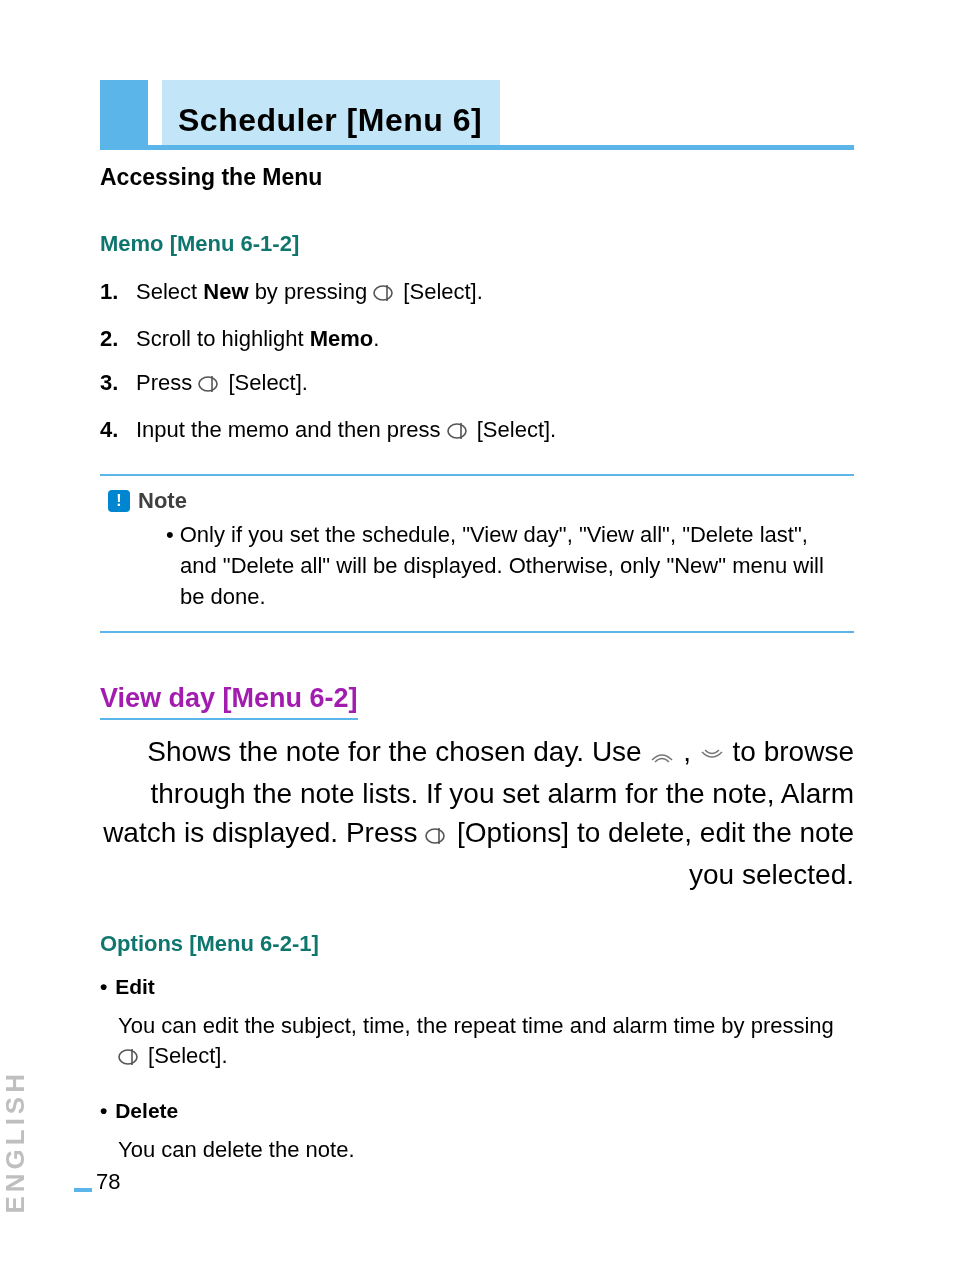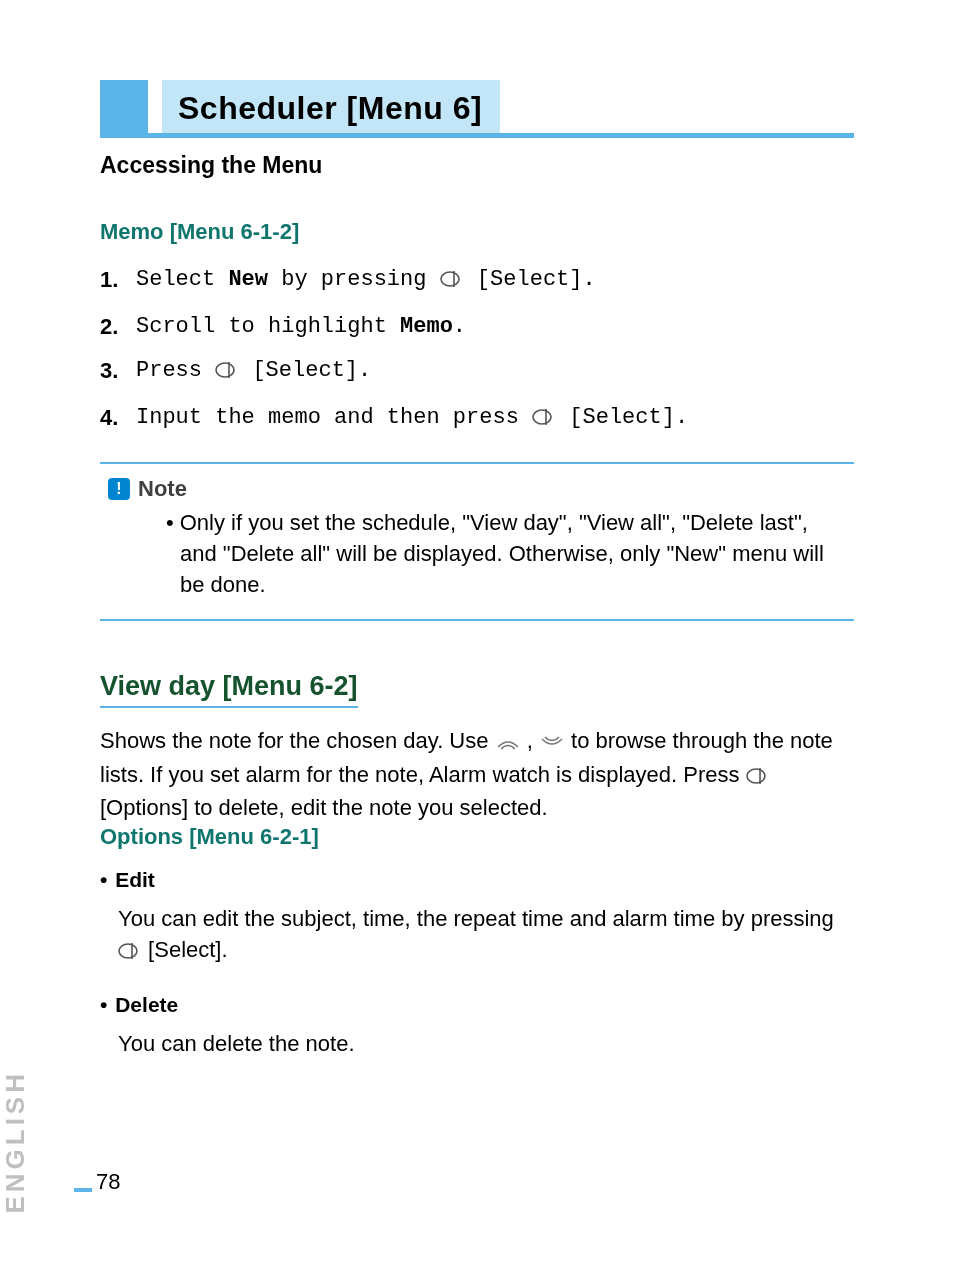--- a/index.html
+++ b/index.html
@@ -22,62 +22,62 @@
   }
   .title-square {
     width: 48px;
     background: #5bb5e8;
   }
   .title-gap { width: 14px; }
   .title-text {
     background: #c2e6f7;
     font-size: 32px;
     font-weight: bold;
-    padding: 10px 18px 6px 16px;
+    padding: 22px 18px 6px 16px;
     font-family: Arial, Helvetica, sans-serif;
     letter-spacing: 0.5px;
   }
   .subtitle-right {
     text-align: left;
     font-weight: bold;
     font-size: 23px;
     margin-top: 14px;
     margin-bottom: 40px;
   }
   .h-blue {
     color: #0f766e;
     font-weight: bold;
     font-size: 22px;
     margin-bottom: 18px;
   }
   .h-blue-ul {
-    color: #14532d;
+    color: #a21caf;
     font-weight: bold;
     font-size: 27px;
     border-bottom: 2px solid #5bb5e8;
     display: inline-block;
     padding-bottom: 4px;
-    margin-bottom: 18px;
+    margin-bottom: 12px;
   }
   ol.steps {
     list-style: none;
     margin-bottom: 24px;
   }
   ol.steps li {
     font-size: 22px;
     line-height: 1.55;
     margin-bottom: 10px;
     display: flex;
   }
   ol.steps li .num {
     font-weight: bold;
     width: 36px;
     flex-shrink: 0;
   }
-  ol.steps li .txt { flex: 1; font-family: Liberation Mono, monospace; }
+  ol.steps li .txt { flex: 1; }
   .softkey-icon {
     display: inline-block;
     vertical-align: -3px;
   }
   .note-box {
     border-top: 2px solid #5bb5e8;
     border-bottom: 2px solid #5bb5e8;
     padding: 12px 0 18px 0;
     margin-top: 6px;
     margin-bottom: 50px;
@@ -108,22 +108,24 @@
   }
   .note-body {
     font-size: 22px;
     line-height: 1.4;
     padding-left: 80px;
     padding-right: 8px;
     text-indent: -14px;
   }
   .note-bullet { margin-right: 6px; }
   .body-para {
-    font-size: 22px;
+    font-size: 28px;
     line-height: 1.4;
+    margin-bottom: 36px;
+    text-align: right;
   }
   .opt-item { margin-bottom: 24px; }
   .opt-head {
     font-size: 21px;
     font-weight: bold;
     margin-bottom: 12px;
   }
   .opt-dot { margin-right: 2px; }
   .opt-body {
     font-size: 22px;

